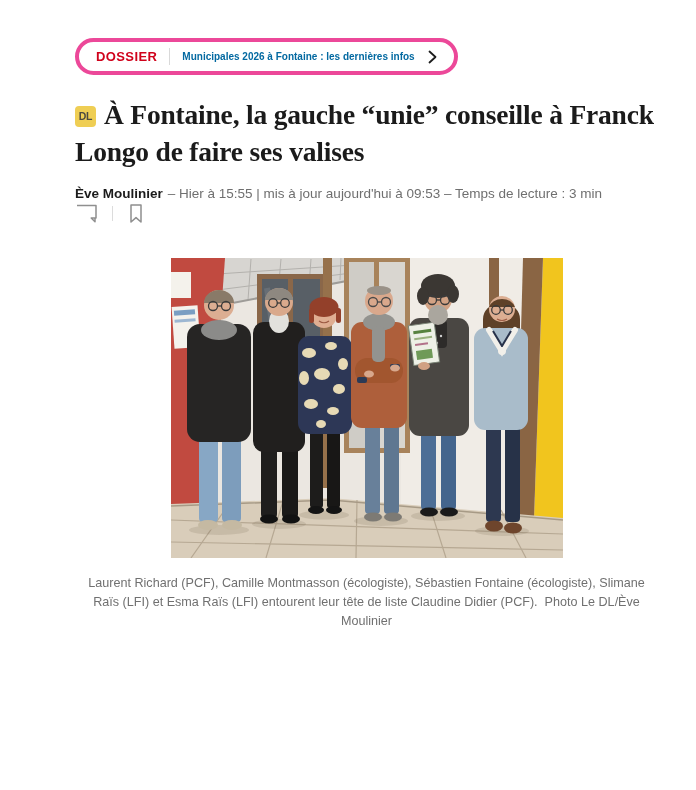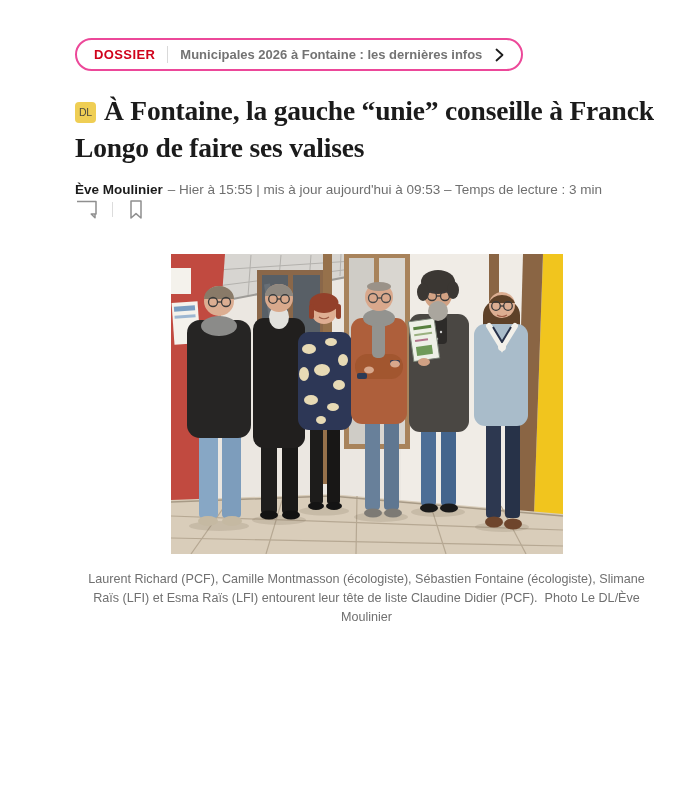--- a/index.html
+++ b/index.html
@@ -6,40 +6,40 @@
   body {
     width:696px; min-height:790px;
     font-family:"Liberation Sans","DejaVu Sans",sans-serif;
     color:#1b1b1b;
   }
   .wrap { padding:38px 38px 0 75px; width:583px; box-sizing:content-box; }
 
   
   .banner {
     display:inline-flex; align-items:center; gap:12px;
-    border:2px solid #ec4899; border-radius:999px;
+    border:4px solid #ec4899; border-radius:999px;
     padding:6px 16px 6px 17px; cursor:pointer; background:#fff;
     margin-bottom:22px; text-decoration:none;
   }
   .banner-label { color:#d0021b; font-weight:bold; font-size:13px; letter-spacing:.4px; }
   .banner-sep { width:1px; height:17px; background:#d9d9d9; }
-  .banner-title { font-weight:bold; font-size:13px; color:#737373; }
+  .banner-title { font-weight:bold; font-size:10px; color:#0369a1; }
   .chev { display:block; }
 
   .category { color:#d0021b; font-weight:bold; font-size:14.5px; margin:0 0 10px; cursor:pointer; }
 
   h1 {
     font-family:"Liberation Serif","DejaVu Serif",serif;
     font-size:27.5px; line-height:1.33; font-weight:700;
     color:#1b1b1b; margin:0 0 16px; letter-spacing:-.2px;
   }
   .dl-badge {
     display:inline-flex; width:21px; height:21px; background:#efce54;
     border-radius:4px; color:#4c4a40; font-family:"Liberation Sans",sans-serif;
-    font-size:10.5px; font-weight:normal; align-items:center; justify-content:center;
+    font-size:10.5px; font-weight:bold; align-items:center; justify-content:center;
     vertical-align:4px; margin-right:8px;
   }
 
   .lede { font-size:17px; line-height:1.7; color:#2d2d2d; margin:0 0 20px; }
 
   .byline { font-size:13.5px; color:#6f6f6f; margin:0 0 2px; }
   .author { color:#1b1b1b; font-weight:bold; cursor:pointer; }
   .meta { margin-left:5px; }
 
   .actions { display:flex; align-items:center; gap:14px; margin:0 0 34px; }

